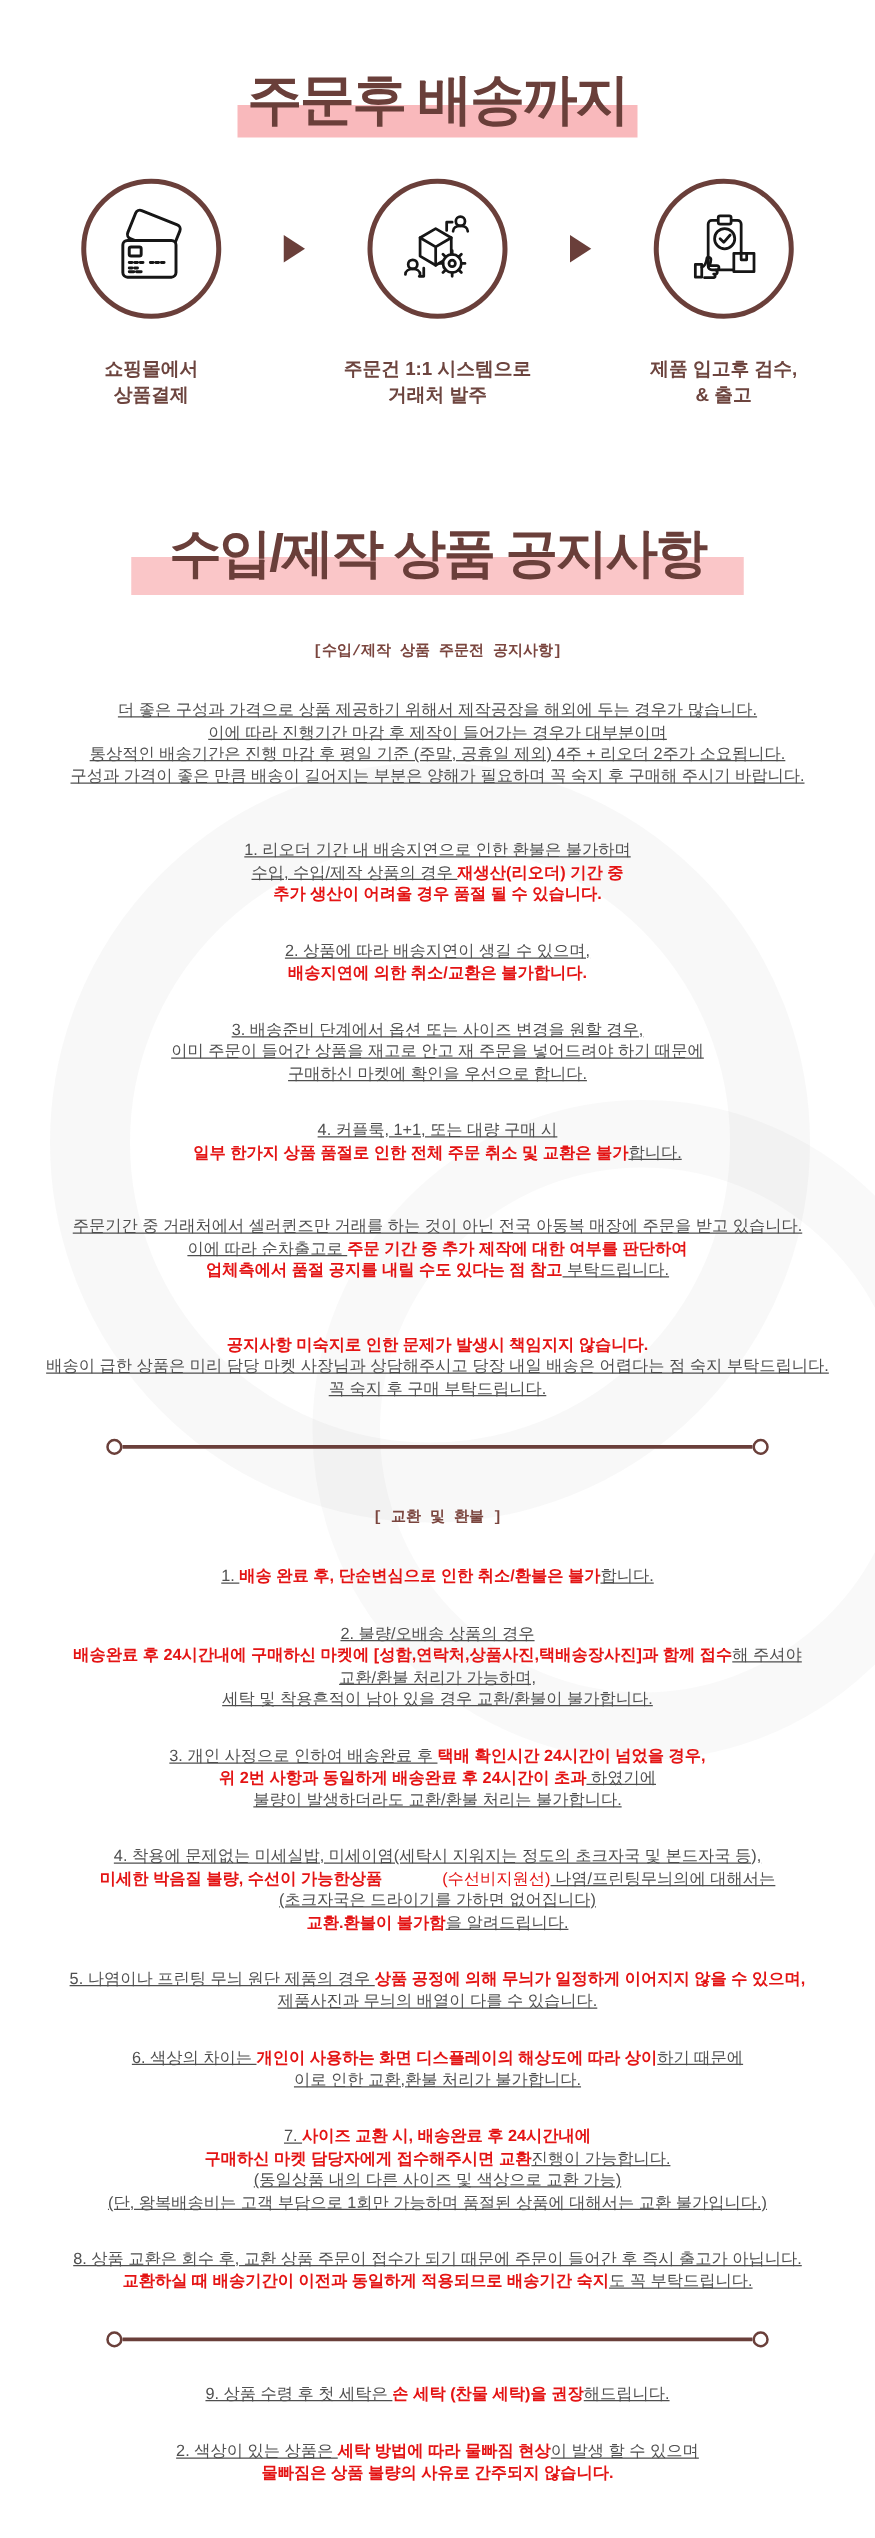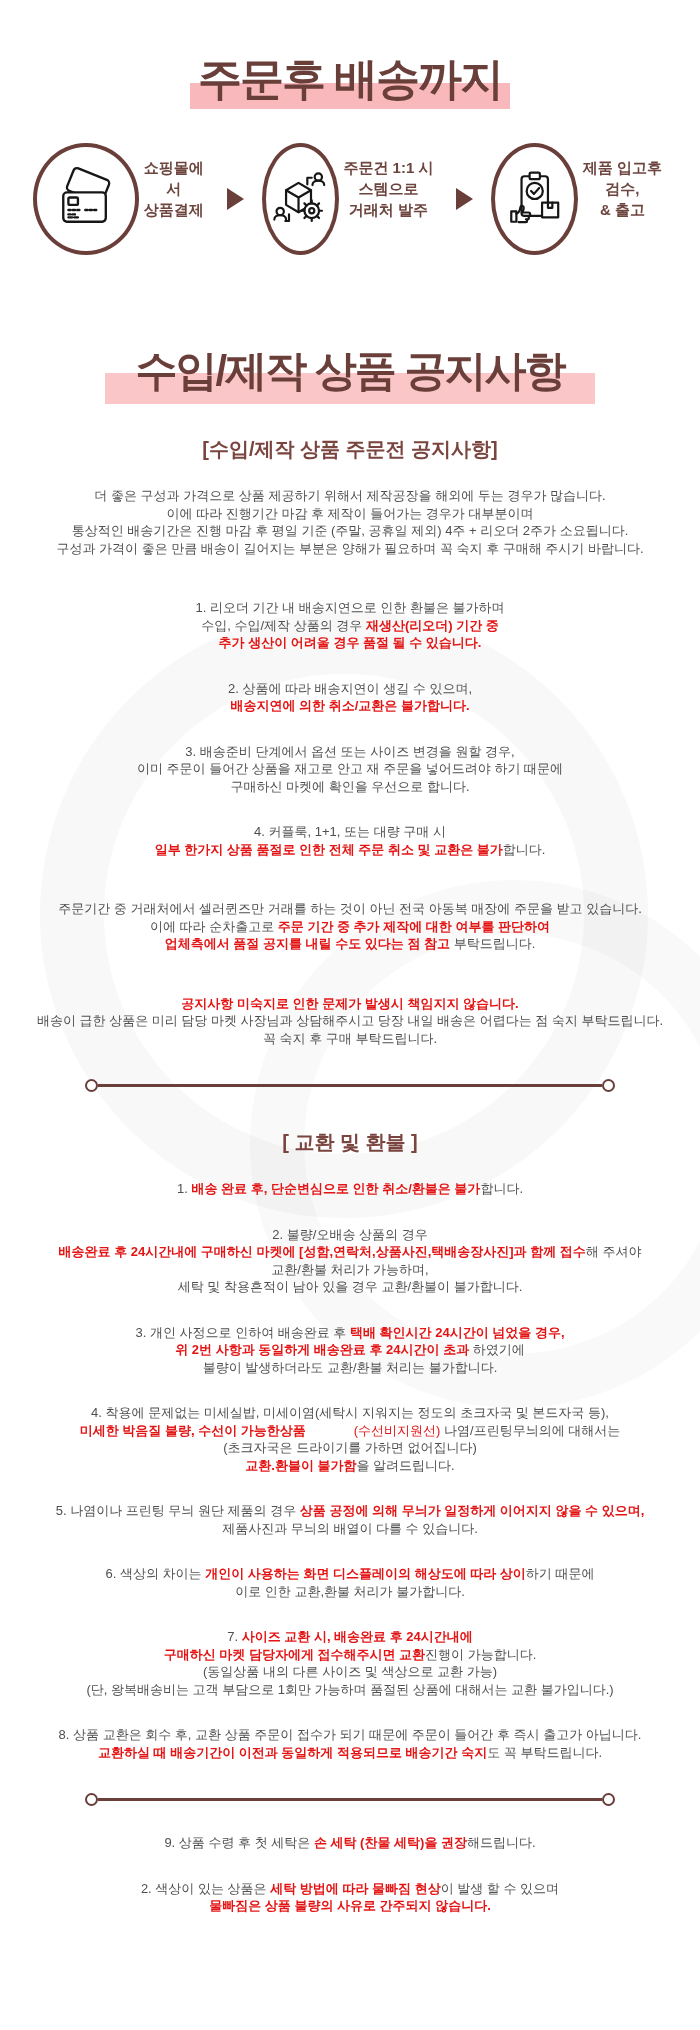--- a/index.html
+++ b/index.html
@@ -12,41 +12,41 @@
     border-radius:50%;border:54px solid rgba(110,110,110,0.04);transform:rotate(25deg);pointer-events:none;}
   .inner{position:relative;z-index:1;}
 
   
   .main-title{margin:0;padding-top:50px;text-align:center;font-size:44px;font-weight:800;
     letter-spacing:-2px;color:#6a3f3a;}
   .main-title .hl{background:linear-gradient(transparent 52%, #f9b9bc 52%);padding:0 8px 6px 8px;}
 
   
   .process{display:flex;justify-content:center;align-items:flex-start;gap:18px;margin-top:34px;}
-  .step{width:176px;display:flex;flex-direction:row;}
+  .step{width:176px;display:flex;flex-direction:column;align-items:center;gap:16px;}
   .circle{width:104px;height:104px;border:4px solid #6a3f3a;border-radius:50%;background:#fff;
     display:flex;align-items:center;justify-content:center;}
   .circle svg{display:block;}
   .arrow{width:0;height:0;border-left:17px solid #6a3f3a;border-top:11px solid transparent;
     border-bottom:11px solid transparent;margin-top:45px;}
   .caption{margin-top:14px;text-align:center;color:#6d453f;font-weight:700;font-size:15px;line-height:1.4;}
 
   
   .subtitle{margin:0;margin-top:88px;text-align:center;font-size:42px;font-weight:800;
     letter-spacing:-2px;color:#6a3f3a;}
   .subtitle .hl2{background:linear-gradient(transparent 46%, #fac6c8 46%);padding:0 30px 10px 30px;}
 
   
   .content{width:670px;margin:34px auto 0 auto;text-align:center;font-size:13px;line-height:17.5px;color:#4f4f4f;padding-bottom:60px;}
-  .section-heading{color:#7a453e;font-weight:700;font-size:20px;margin:40px 0 6px 0;line-height:20px;}
+  .section-heading{color:#7a453e;font-weight:700;font-size:12px;margin:40px 0 6px 0;line-height:20px;font-family:Liberation Mono, monospace;}
   .para{margin-top:12px;}
   .para.gap-md{margin-top:28px;}
   .para.gap-lg{margin-top:42px;}
   .line{white-space:normal;}
-  .seg-n{color:#4f4f4f;}
+  .seg-n{color:#4f4f4f;text-decoration:underline;}
   .seg-r{color:#e41414;font-weight:700;}
   .seg-rn{color:#e41414;padding-left:48px;}
   .divider{display:flex;align-items:center;justify-content:center;width:530px;margin:32px auto 28px auto;}
   .divider .dot{width:9px;height:9px;border:2.5px solid #6a3f3a;border-radius:50%;background:#fff;flex:0 0 auto;}
   .divider .rule{flex:1 1 auto;height:3px;background:#6a3f3a;}
 </style>
 </head>
 <body>
 
 <div class="page">

